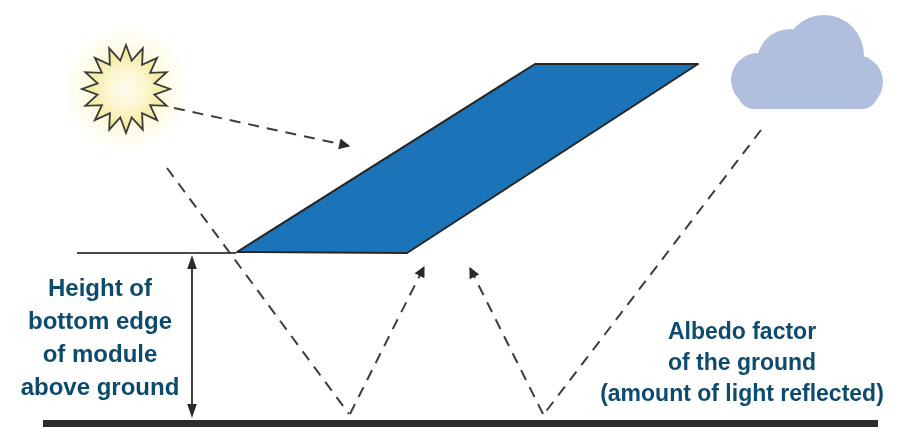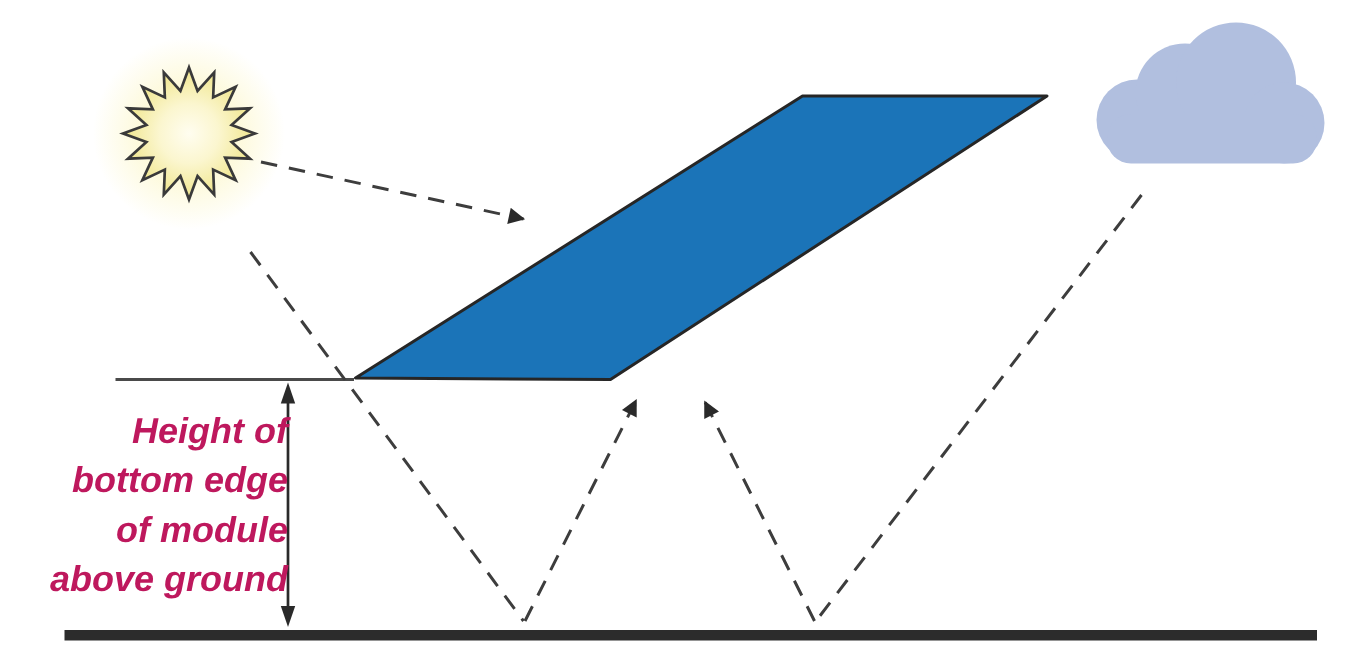--- a/index.html
+++ b/index.html
@@ -17,25 +17,24 @@
   }
   .stage svg {
     position: absolute;
     left: 0;
     top: 0;
   }
   .label {
     position: absolute;
     font-family: "Liberation Sans", sans-serif;
     font-weight: 600;
-    color: #be185d;
-    text-align: right;
+    color: #0c4a6e;
+    text-align: center;
     white-space: pre-line;
     user-select: none;
-    font-style: italic;
   }
   .label-height {
     left: 8px;
     top: 271px;
     width: 184px;
     font-size: 24px;
     line-height: 33px;
   }
   .label-albedo {
     left: 588px;
@@ -99,14 +98,17 @@
     </g>
 
     <rect x="43" y="420" width="835" height="7" fill="#2c2c2c"></rect>
   </svg>
 
   <div class="label label-height">Height of
 bottom edge
 of module
 above ground</div>
 
+  <div class="label label-albedo">Albedo factor
+of the ground
+(amount of light reflected)</div>
 
 </div>
 
 </body></html>

